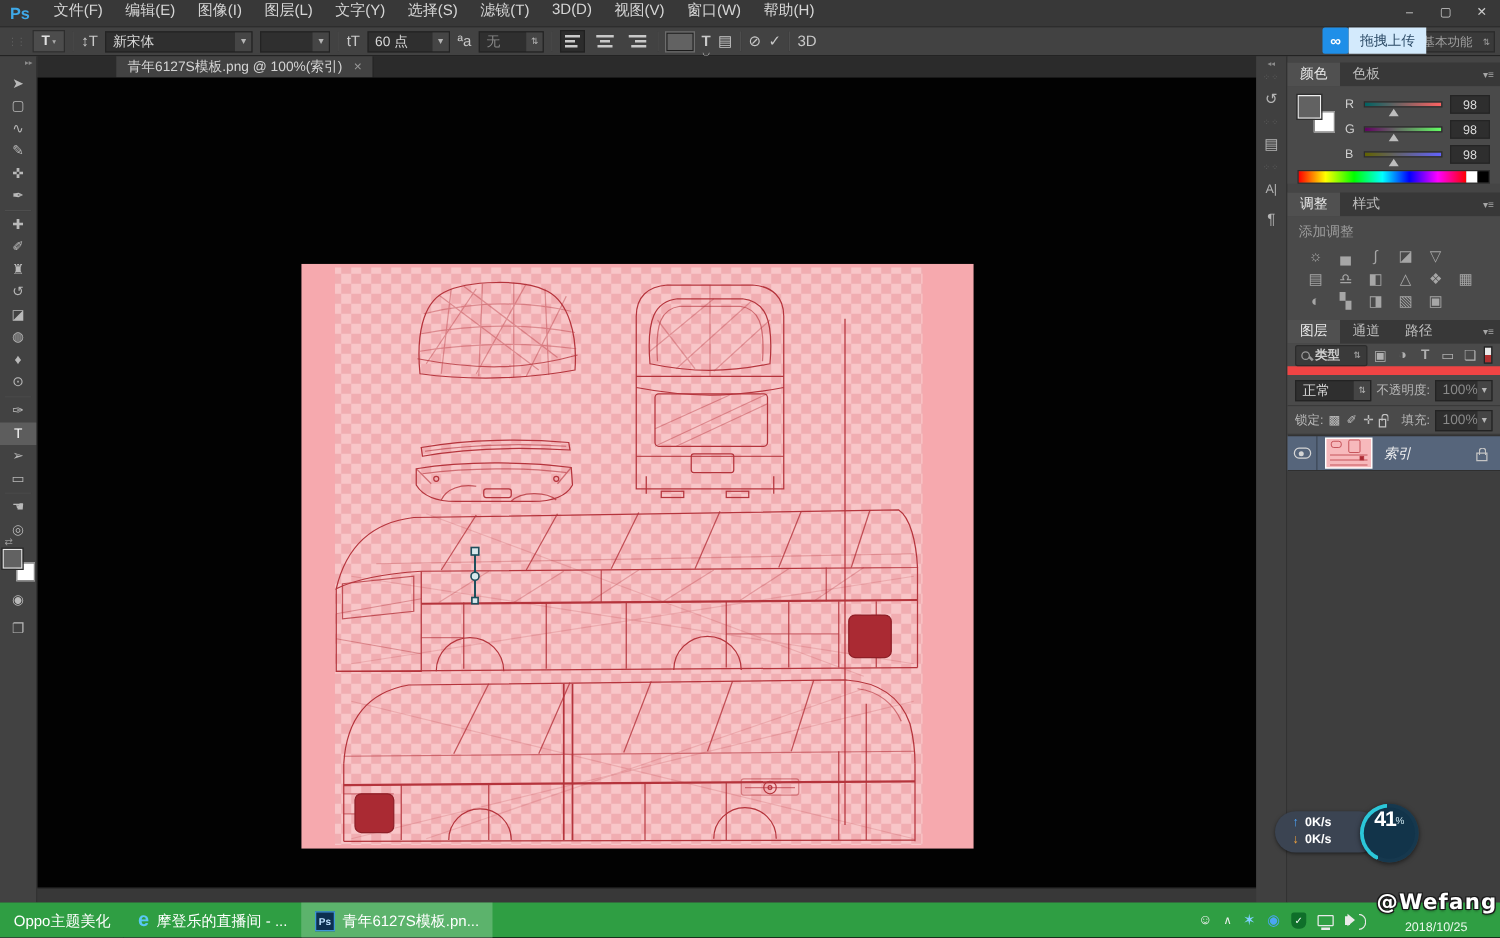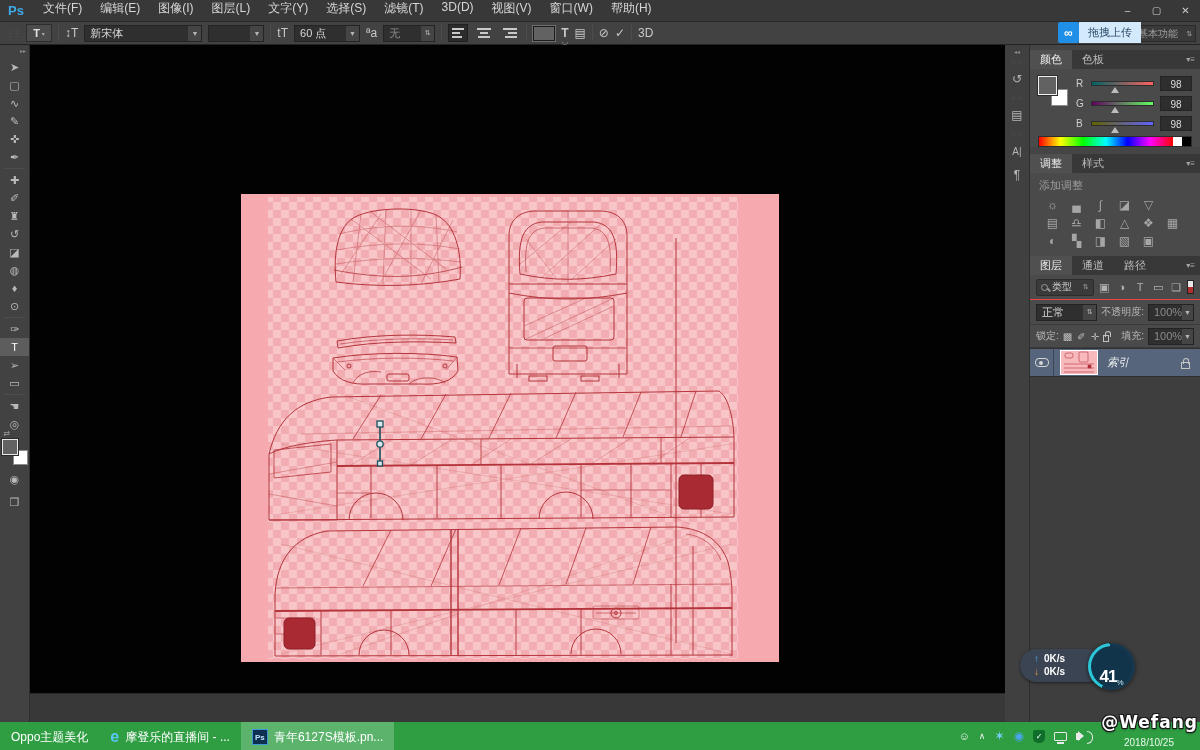--- a/index.html
+++ b/index.html
@@ -115,21 +115,21 @@
   #spec-white { width:9px; background:#ffffff; } #spec-black { width:9px; background:#000000; }
 
   
   #adj-hint { font-size:11px; color:#9b9b9b; padding:5px 22px 3px 9px; }
   .adj-row { display:flex; gap:9px; padding:2px 0 2px 15px; }
   .adj-icon { color:#a6a6a6; font-size:12px; width:15px; text-align:center; }
 
   
   #layers-panel { flex:1; display:flex; flex-direction:column; }
   .lrow { display:flex; align-items:center; gap:4px; padding:0 6px; background:#4a4a4a; }
-  #filter-row { height:25px; border-bottom:1px solid #ef4444; }
+  #filter-row { height:25px; border-bottom:7px solid #ef4444;font-weight:bold; }
   #search-well { display:flex; align-items:center; gap:4px; width:72px; height:17px;
     background:#3a3a3a; border:1px solid #2c2c2c; border-radius:2px; padding:0 4px; }
   #search-well .flabel { font-size:10px; color:#cccccc; }
   #search-well .warr2 { margin-left:auto; font-size:7px; color:#999; }
   .mag { width:7px; height:7px; border:1.5px solid #9a9a9a; border-radius:50%; position:relative; flex:none; }
   .mag::after { content:""; position:absolute; width:4px; height:1.5px; background:#9a9a9a;
     transform:rotate(45deg); right:-3.5px; bottom:-1px; }
   .filter-icon { color:#b0b0b0; font-size:11px; width:13px; text-align:center; }
   #filter-toggle { margin-left:auto; width:9px; height:14px; border:1px solid #222;
     background:linear-gradient(#e8e8e8 50%, #b03030 50%); }
@@ -156,21 +156,21 @@
   
   #speed-widget { position:absolute; left:1020px; top:598px; width:120px; height:48px; z-index:40; }
   #speed-pill { position:absolute; left:0; top:6px; width:84px; height:33px; background:#3b4452;
     border-radius:17px; padding:3px 0 0 14px; box-shadow:0 1px 3px rgba(0,0,0,.5); }
   .speed-line { display:flex; gap:5px; font-size:10px; font-weight:bold; color:#fff; line-height:13px; }
   .arr-up { color:#4da6ff; } .arr-down { color:#f0a23c; }
   #speed-circle { position:absolute; left:68px; top:0; width:47px; height:47px; border-radius:50%;
     background:conic-gradient(from 205deg, #2bc7d9 0deg 150deg, #16384e 150deg 360deg);
     box-shadow:0 1px 4px rgba(0,0,0,.6); }
   #speed-inner { position:absolute; inset:3px; border-radius:50%; background:#12344a;
-    display:flex; align-items:flex-end; justify-content:center; }
+    display:flex; align-items:flex-start; justify-content:center; }
   #speed-pct { color:#fff; font-size:17px; font-weight:bold; letter-spacing:-1px; }
   #speed-unit { color:#cfe7ee; font-size:8px; margin-top:6px; }
 
   
   #taskbar { position:absolute; left:0; top:722px; width:1200px; height:28px; background:#2f9e43;
     display:flex; align-items:stretch; }
   .task { display:flex; align-items:center; gap:6px; padding:15px 11px; font-size:12px; color:#ffffff;
     box-shadow:inset 0 -2px 0 rgba(210,255,220,.55); white-space:nowrap; }
   .task.active { background:rgba(255,255,255,.22); }
   .edge-glyph { color:#5ac8f5; font-size:16px; font-weight:bold; }
@@ -359,20 +359,26 @@
       </div>
       <div class="tool-extra">
           <span>◉</span>
         </div>
       <div class="tool-extra">
           <span>❐</span>
         </div>
     </div>
 
     <div id="canvas-col">
+      <div id="tabbar">
+        <div id="doc-tab">
+          <span>青年6127S模板.png @ 100%(索引)</span>
+          <span class="close">×</span>
+        </div>
+      </div>
       <div id="canvas">
         <div id="document">
           <svg width="538" height="468" viewBox="0 0 538 468" xmlns="http://www.w3.org/2000/svg">
             <defs>
               <pattern id="checker" width="16" height="16" patternUnits="userSpaceOnUse">
                 <rect width="16" height="16" fill="#fbcfd0"></rect>
                 <rect width="8" height="8" fill="#f3b3b7"></rect>
                 <rect x="8" y="8" width="8" height="8" fill="#f3b3b7"></rect>
               </pattern>
             </defs>

